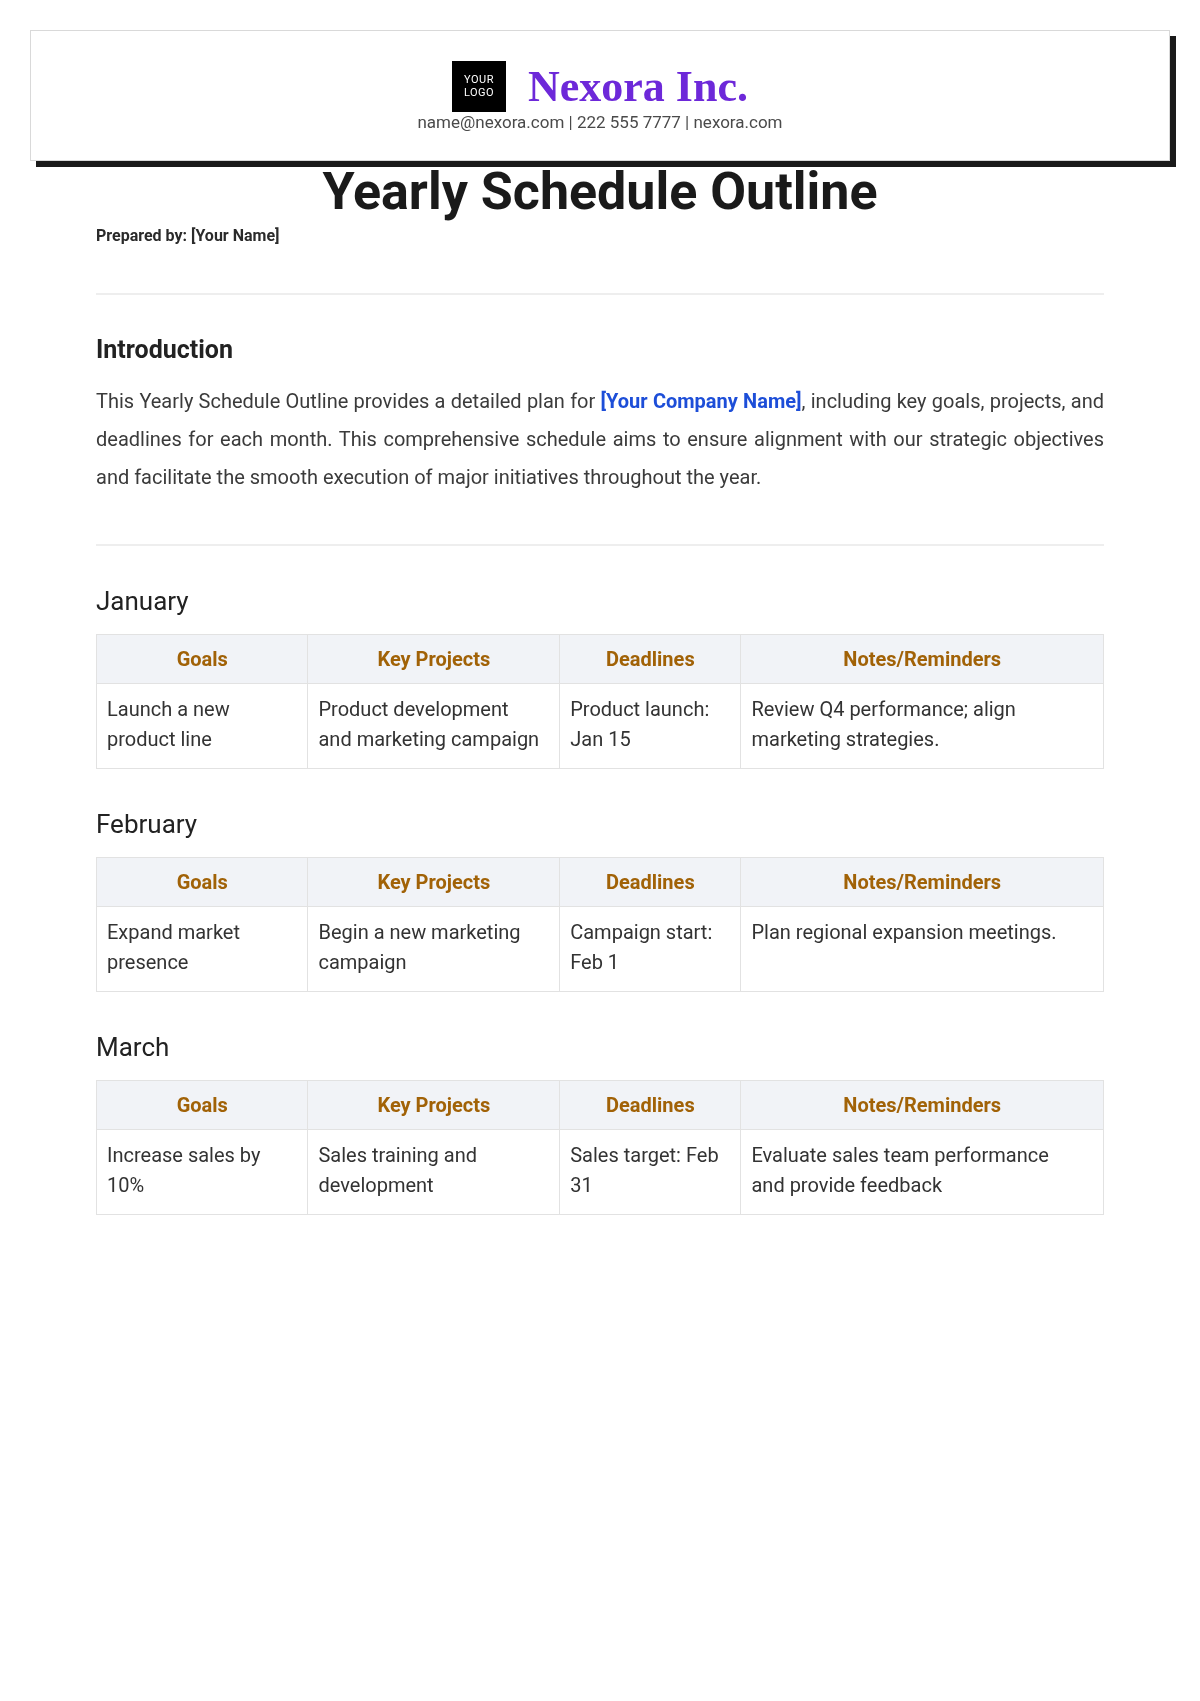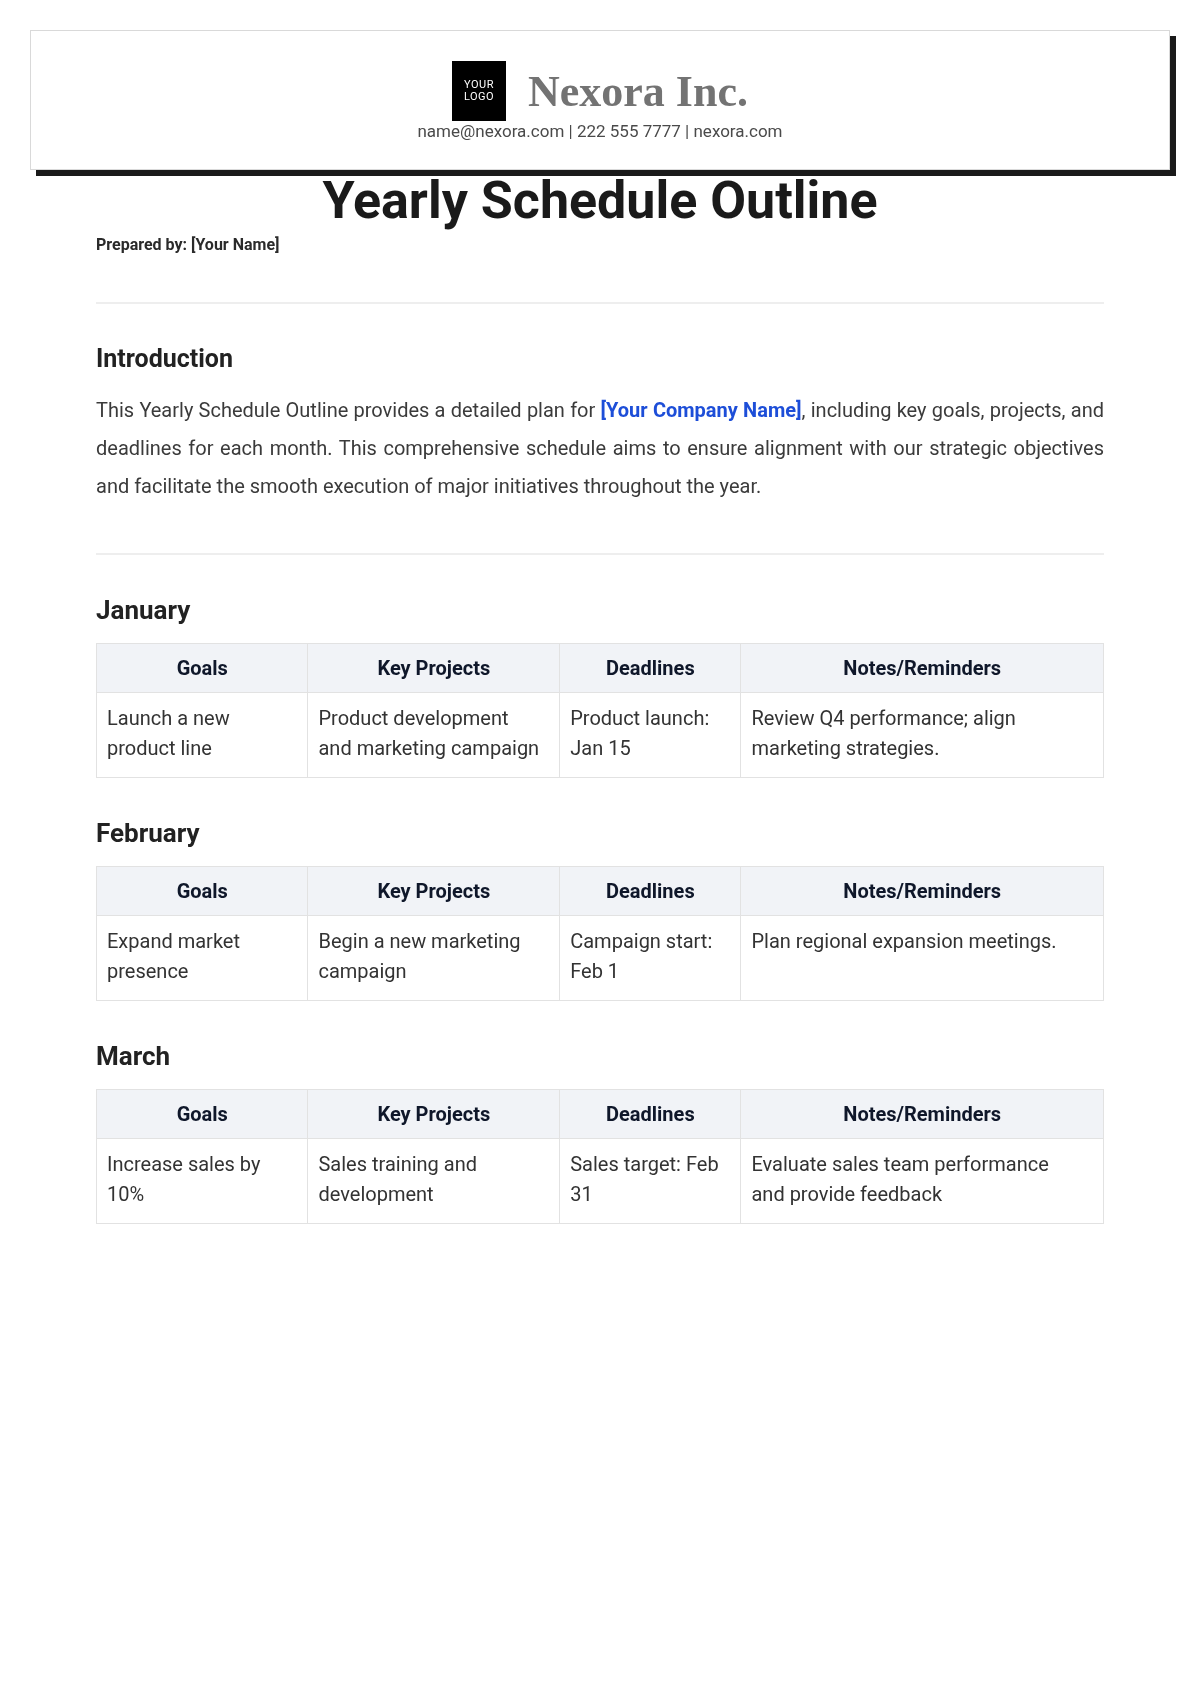--- a/index.html
+++ b/index.html
@@ -19,34 +19,34 @@
   }
   .brand-row {
     display: inline-flex;
     align-items: center;
     gap: 22px;
   }
   .logo-box {
     background: #000;
     color: #fff;
     width: 54px;
-    height: 60px;
+    height: 51px;
     display: flex;
     flex-direction: column;
     align-items: center;
     justify-content: center;
     font-size: 11px;
     letter-spacing: 0.5px;
     line-height: 1.1;
   }
   .company {
     font-family: Georgia, "Times New Roman", serif;
     font-size: 44px;
     font-weight: 700;
-    color: #737373;
+    color: #6d28d9;
   }
   .contact {
     font-size: 17px;
     color: #4a4a4a;
   }
   .content {
     padding: 0 96px;
   }
   .title {
     text-align: center;
@@ -73,37 +73,37 @@
   }
   .intro-p {
     font-size: 20px;
     line-height: 1.9;
     color: #3b3b3b;
     text-align: justify;
   }
   .intro-p b { font-weight: 700; color: #1d4ed8; }
   .month-h {
     font-size: 26px;
-    font-weight: 700;
+    font-weight: 400;
     color: #222;
     margin: 40px 0 18px 0;
   }
   table {
     width: 100%;
     border-collapse: collapse;
     table-layout: fixed;
   }
   th, td {
     border: 1px solid #e2e2e2;
     font-size: 20px;
     vertical-align: top;
   }
   th {
     background: #f1f3f7;
-    color: #0f172a;
+    color: #a16207;
     font-weight: 700;
     text-align: center;
     padding: 12px 20px;
   }
   td {
     color: #333;
     padding: 10px 20px 14px 10px;
     line-height: 1.5;
   }
   col.c1 { width: 21%; }

